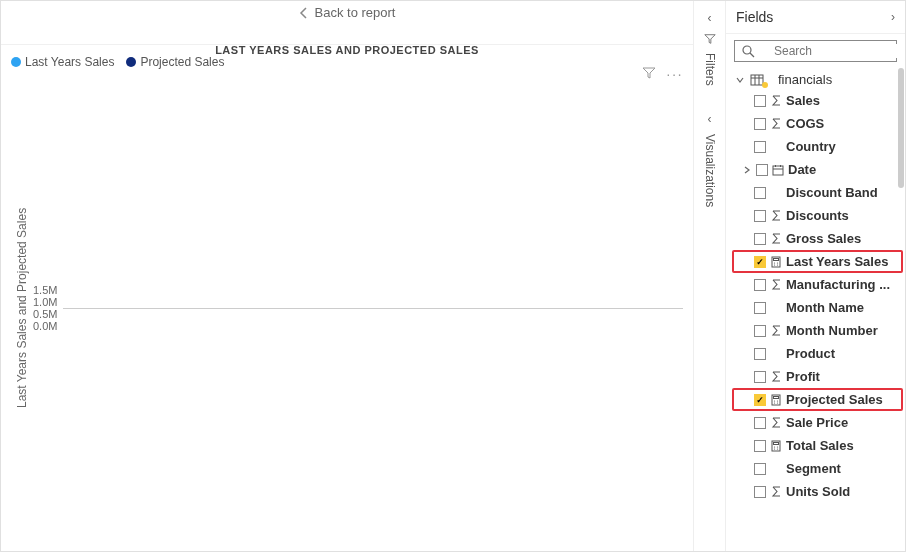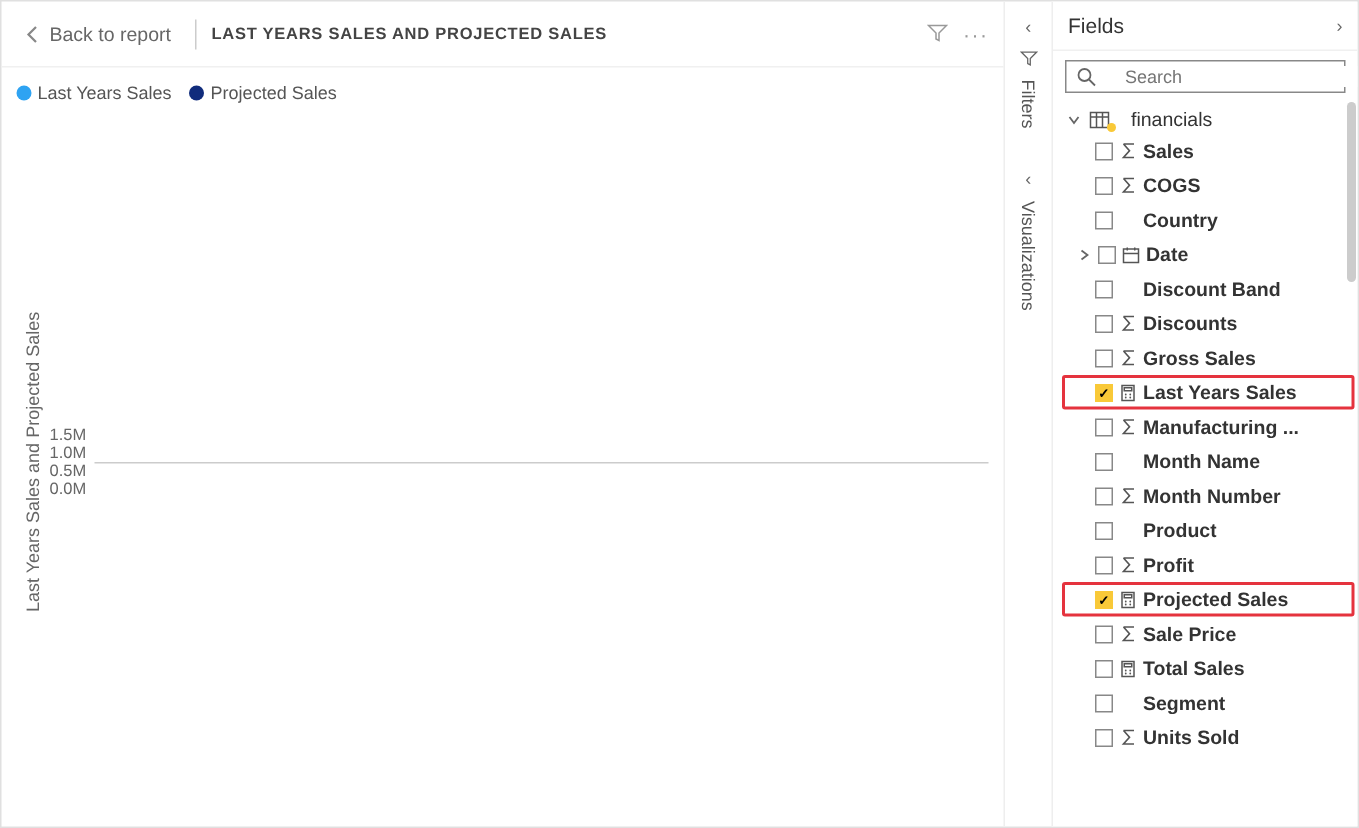--- a/index.html
+++ b/index.html
@@ -25,20 +25,21 @@
       flex-direction: column;
       position: relative;
     }
     .header-row {
       height: 44px;
       display: flex;
       align-items: center;
       padding: 0 10px;
       gap: 10px;
       border-bottom: 1px solid #f0f0f0;
+      flex-direction: column;
     }
     .back-btn {
       display: flex;
       align-items: center;
       gap: 6px;
       color: #666;
       font-size: 13px;
       cursor: pointer;
       padding: 4px 6px;
     }
@@ -137,21 +138,21 @@
       writing-mode: vertical-rl;
       font-size: 12px;
       color: #555;
     }
     .chevron {
       color: #666;
       font-size: 12px;
     }
     
     .fields {
-      width: 204px;
+      width: 180px;
       border-left: 1px solid #eee;
       display: flex;
       flex-direction: column;
       background: #fff;
     }
     .fields-header {
       display: flex;
       align-items: center;
       justify-content: space-between;
       padding: 8px 10px;

